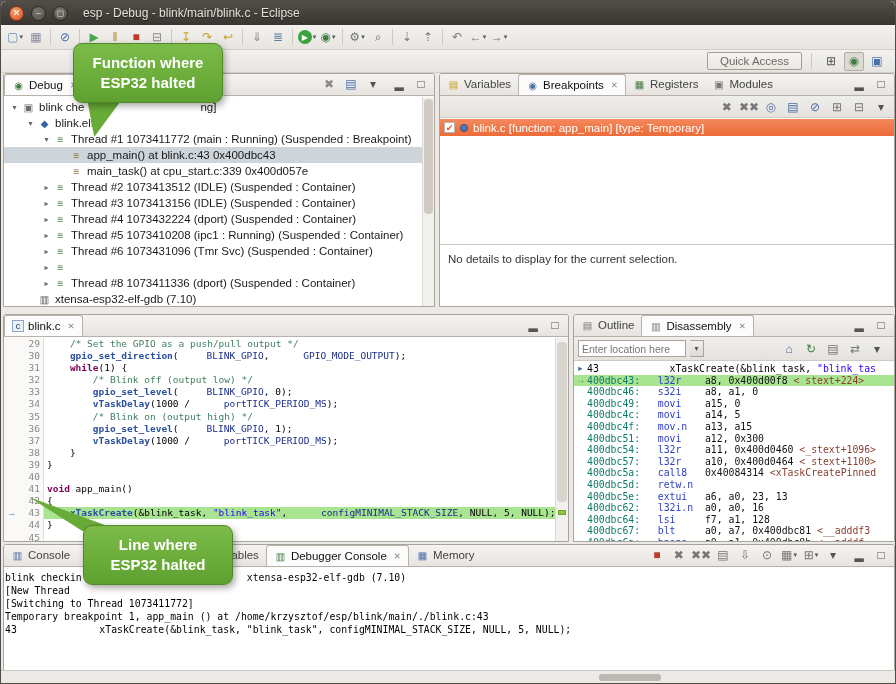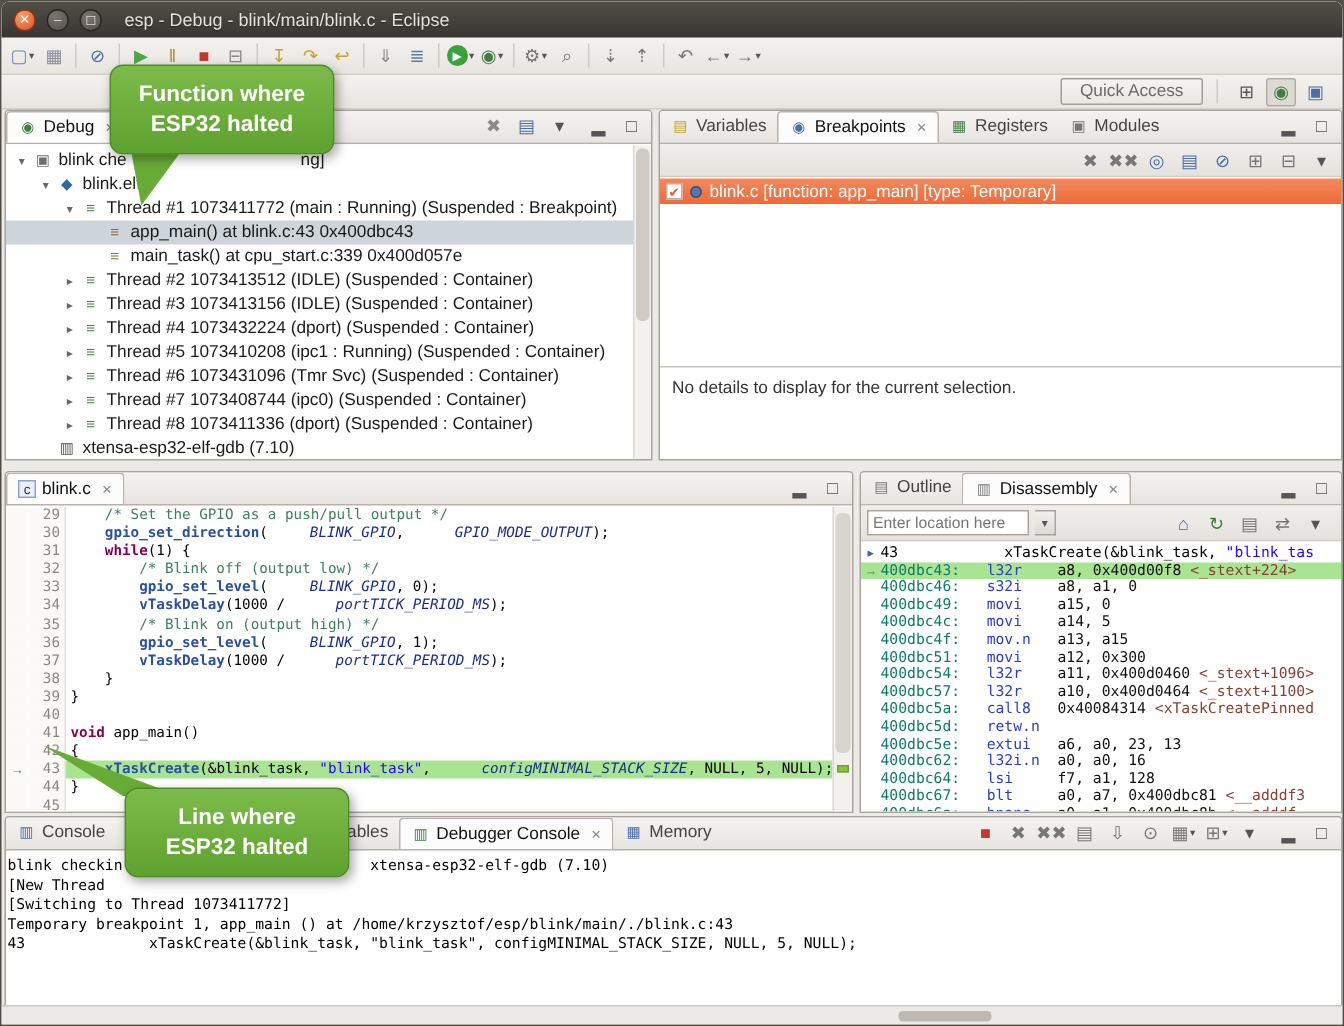--- a/index.html
+++ b/index.html
@@ -64,21 +64,21 @@
 #editor-lines{position:absolute;left:0;top:0;right:13px;bottom:0;overflow:hidden;}
 .eline{display:flex;height:12.1px;}
 .er{width:15px;flex:none;background:#FAF9F7;font-size:9px;line-height:12px;text-align:center;}
 .er.ip{color:#3C8CC8;font-weight:bold;}
 .en{width:25px;flex:none;text-align:right;padding-right:3px;font:9.5px/12.1px "DejaVu Sans Mono",monospace;color:#888;background:#FAF9F7;border-right:1px solid #E2DED8;}
 .ec{flex:1;min-width:0;overflow:hidden;white-space:pre;font:9.5px/12.1px "DejaVu Sans Mono",monospace;color:#000;padding-left:3px;}
 .eline.cur .ec{background:#A9E493;}
 .tk-comment{color:#3F7F5F;}
 .tk-kw{color:#7F0055;font-weight:bold;margin-top:8px;}
 .tk-func{color:#2A4FA0;font-weight:bold;}
-.tk-macro{color:#1B2C8A;font-style:italic;padding-left:28px;}
+.tk-macro{color:#1B2C8A;padding-left:28px;}
 .tk-str{color:#2A00FF;}
 .tk-plain,.tk-w{color:#000;}
 .overview{position:absolute;right:0;top:0;bottom:0;width:13px;background:#F3F1EE;border-left:1px solid #DCD8D2;}
 .ovthumb{position:absolute;left:1px;right:1px;top:4px;height:160px;background:#D8D4CE;border-radius:4px;}
 .ovmark{position:absolute;left:2px;right:2px;top:172px;height:5px;background:#8CC63F;border:1px solid #6FA32E;}
 
 
 #disasm-panel{left:572px;top:313px;width:322px;height:228px;}
 .locrow{height:24px;display:flex;align-items:center;gap:4px;padding:0 4px;background:linear-gradient(#F0EEEB,#E5E2DE);border-bottom:1px solid #CFCAC4;}
 .locinput{width:108px;height:17px;border:1px solid #A9A49E;font:10.5px "Liberation Sans",sans-serif;padding:0 3px;color:#333;background:#fff;}
@@ -301,21 +301,20 @@
             <span class="tlbl">Thread #5 1073410208 (ipc1 : Running) (Suspended : Container)</span>
           </div>
           <div class="trow" style="padding-left: 36px;">
             <span class="exp">▸</span>
             <span class="ticn" style="color: rgb(62, 126, 62);">≡</span>
             <span class="tlbl">Thread #6 1073431096 (Tmr Svc) (Suspended : Container)</span>
           </div>
           <div class="trow" style="padding-left: 36px;">
             <span class="exp">▸</span>
             <span class="ticn" style="color: rgb(62, 126, 62);">≡</span>
-            <span class="tlbl">Thread #7 1073408744 (ipc0) (Suspended : Container)</span>
           </div>
           <div class="trow" style="padding-left: 36px;">
             <span class="exp">▸</span>
             <span class="ticn" style="color: rgb(62, 126, 62);">≡</span>
             <span class="tlbl">Thread #8 1073411336 (dport) (Suspended : Container)</span>
           </div>
           <div class="trow" style="padding-left: 20px;">
             <span class="exp"></span>
             <span class="ticn" style="color: rgb(85, 85, 85);">▥</span>
             <span class="tlbl">xtensa-esp32-elf-gdb (7.10)</span>

